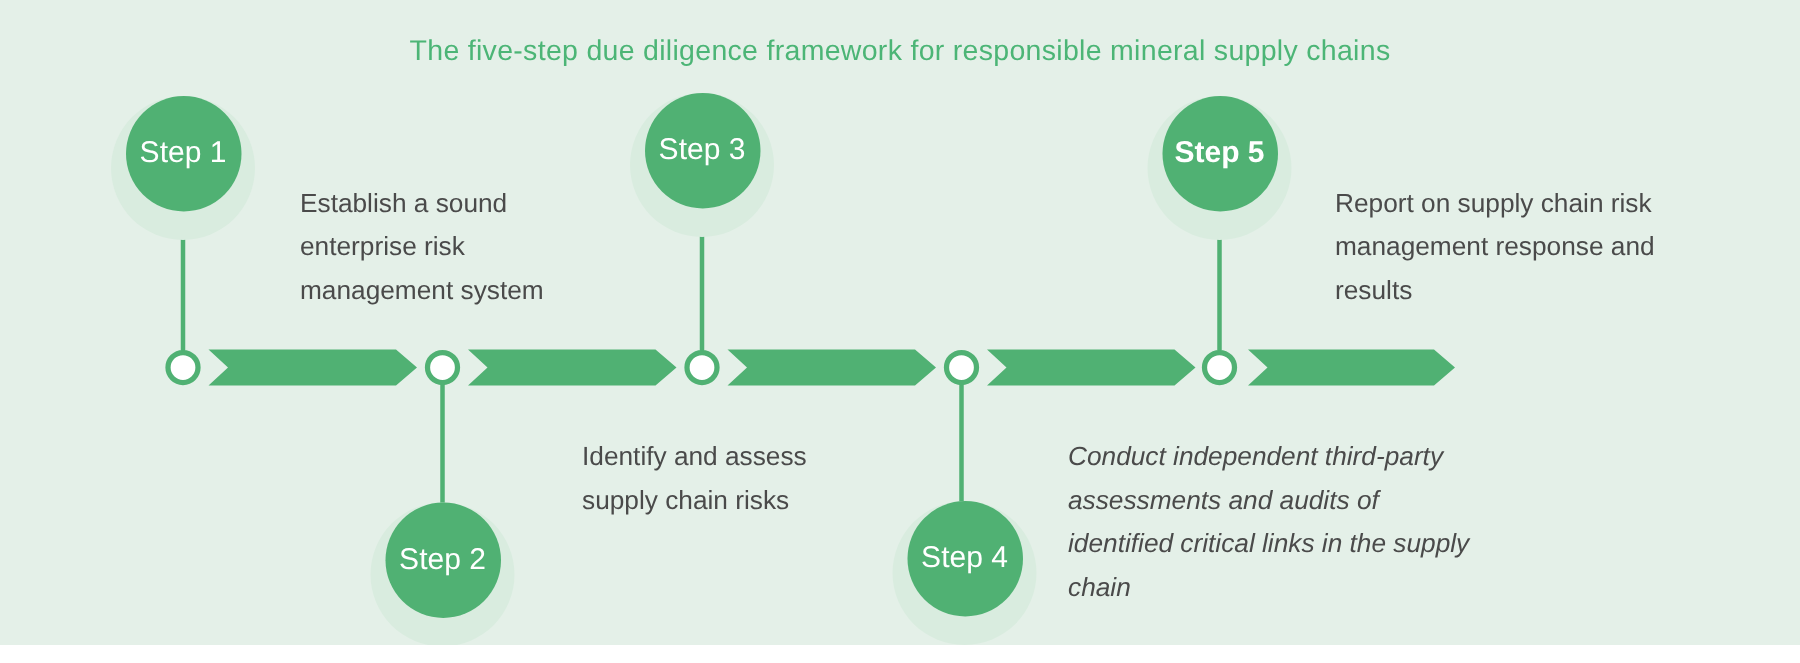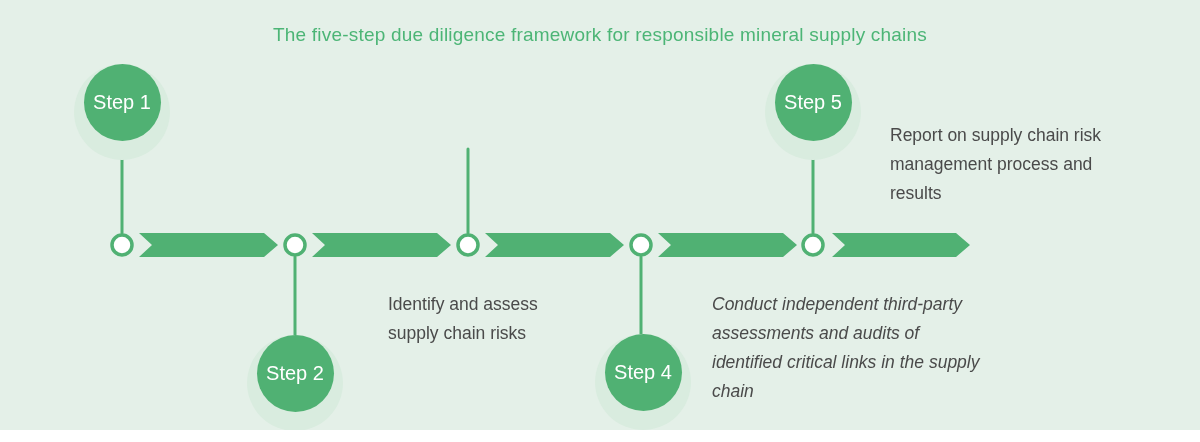--- a/index.html
+++ b/index.html
@@ -55,21 +55,21 @@
     background:var(--green);
     color:#ffffff;
     font-size:20px;
     display:flex;align-items:center;justify-content:center;
     white-space:nowrap;
   }
   .halo-1{left:74px;top:64px;}
   .halo-2{left:247px;top:335px;}
   .halo-3{left:420px;top:62px;}
   .halo-4{left:595px;top:334px;}
-  .halo-5{left:765px;top:64px;}
+  .halo-5{left:765px;top:64px;font-weight:bold;}
   .desc{
     position:absolute;
     font-size:17.5px;
     line-height:29px;
     color:var(--text);
   }
   .desc-1{left:200px;top:121px;width:200px;}
   .desc-2{left:388px;top:290px;width:205px;}
   .desc-3{left:537px;top:121px;width:215px;}
   .desc-4{left:712px;top:290px;width:280px;font-style:italic;}
@@ -102,24 +102,28 @@
     <circle class="ring" cx="641" cy="245" r="10"></circle>
     <circle class="ring" cx="813" cy="245" r="10"></circle>
   </svg>
 
   <div class="step-halo halo-1">
     <div class="step-circle">Step 1</div>
   </div>
   <div class="step-halo halo-2">
     <div class="step-circle">Step 2</div>
   </div>
+  <div class="step-halo halo-3">
+    <div class="step-circle">Step 3</div>
+  </div>
   <div class="step-halo halo-4">
     <div class="step-circle">Step 4</div>
   </div>
   <div class="step-halo halo-5">
     <div class="step-circle">Step 5</div>
   </div>
 
+  <div class="desc desc-1">Establish a sound enterprise risk management system</div>
   <div class="desc desc-2">Identify and assess supply chain risks</div>
   <div class="desc desc-4">Conduct independent third-party assessments and audits of identified critical links in the supply chain</div>
-  <div class="desc desc-5">Report on supply chain risk management process and results</div>
+  <div class="desc desc-5">Report on supply chain risk management response and results</div>
 
 </div>
 
 </body></html>

